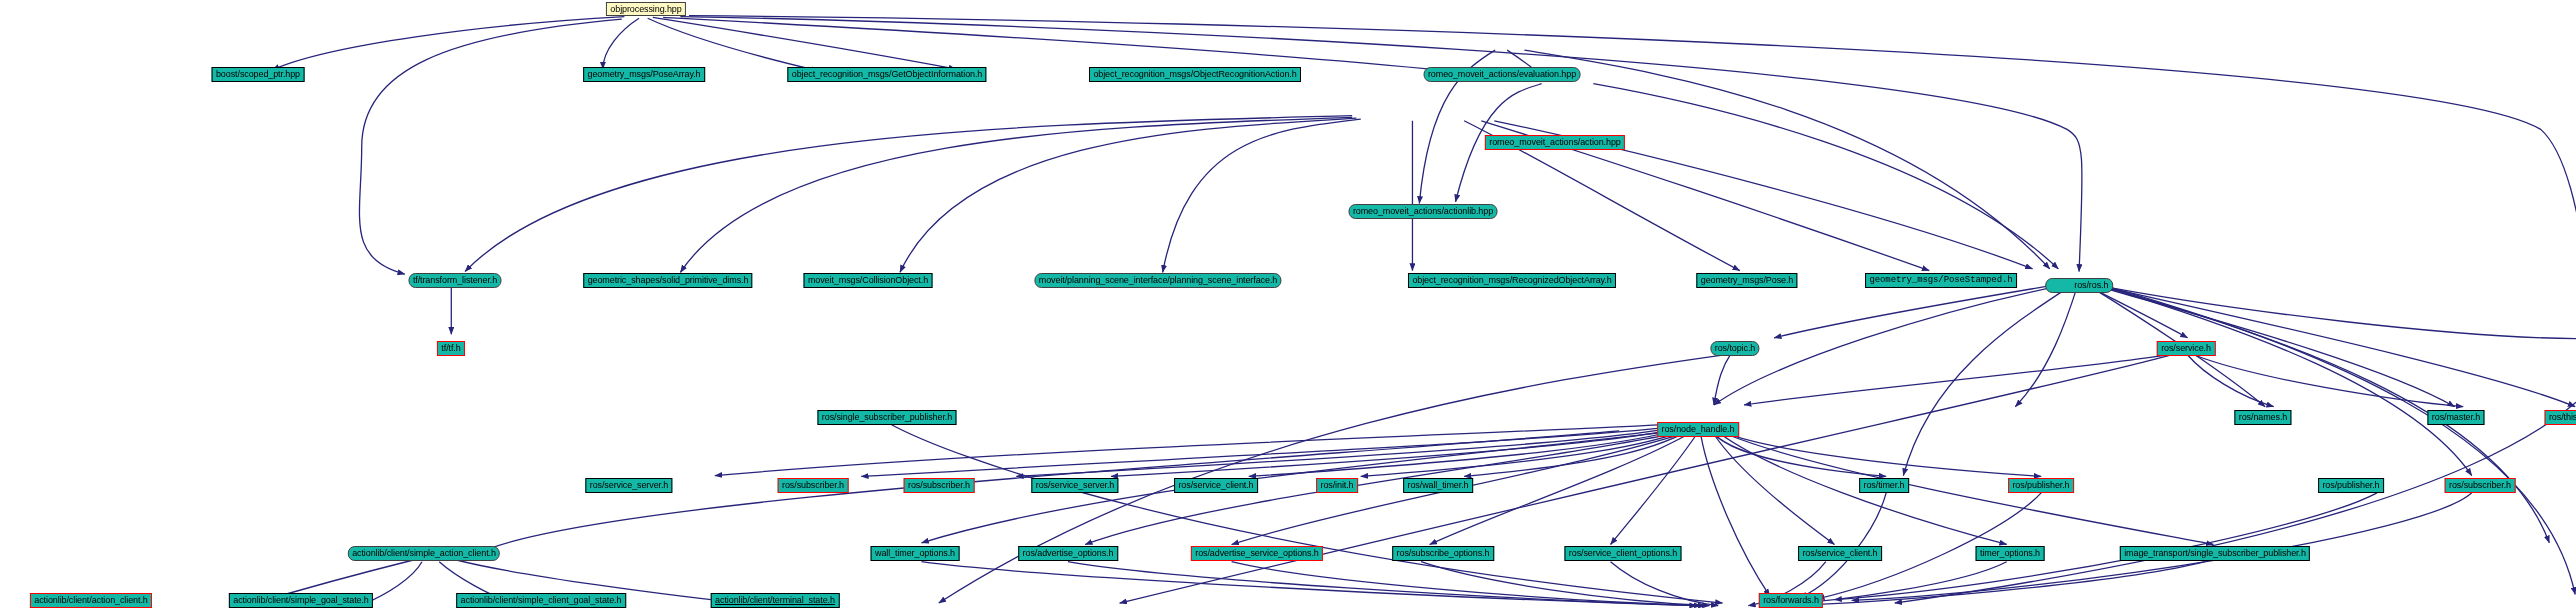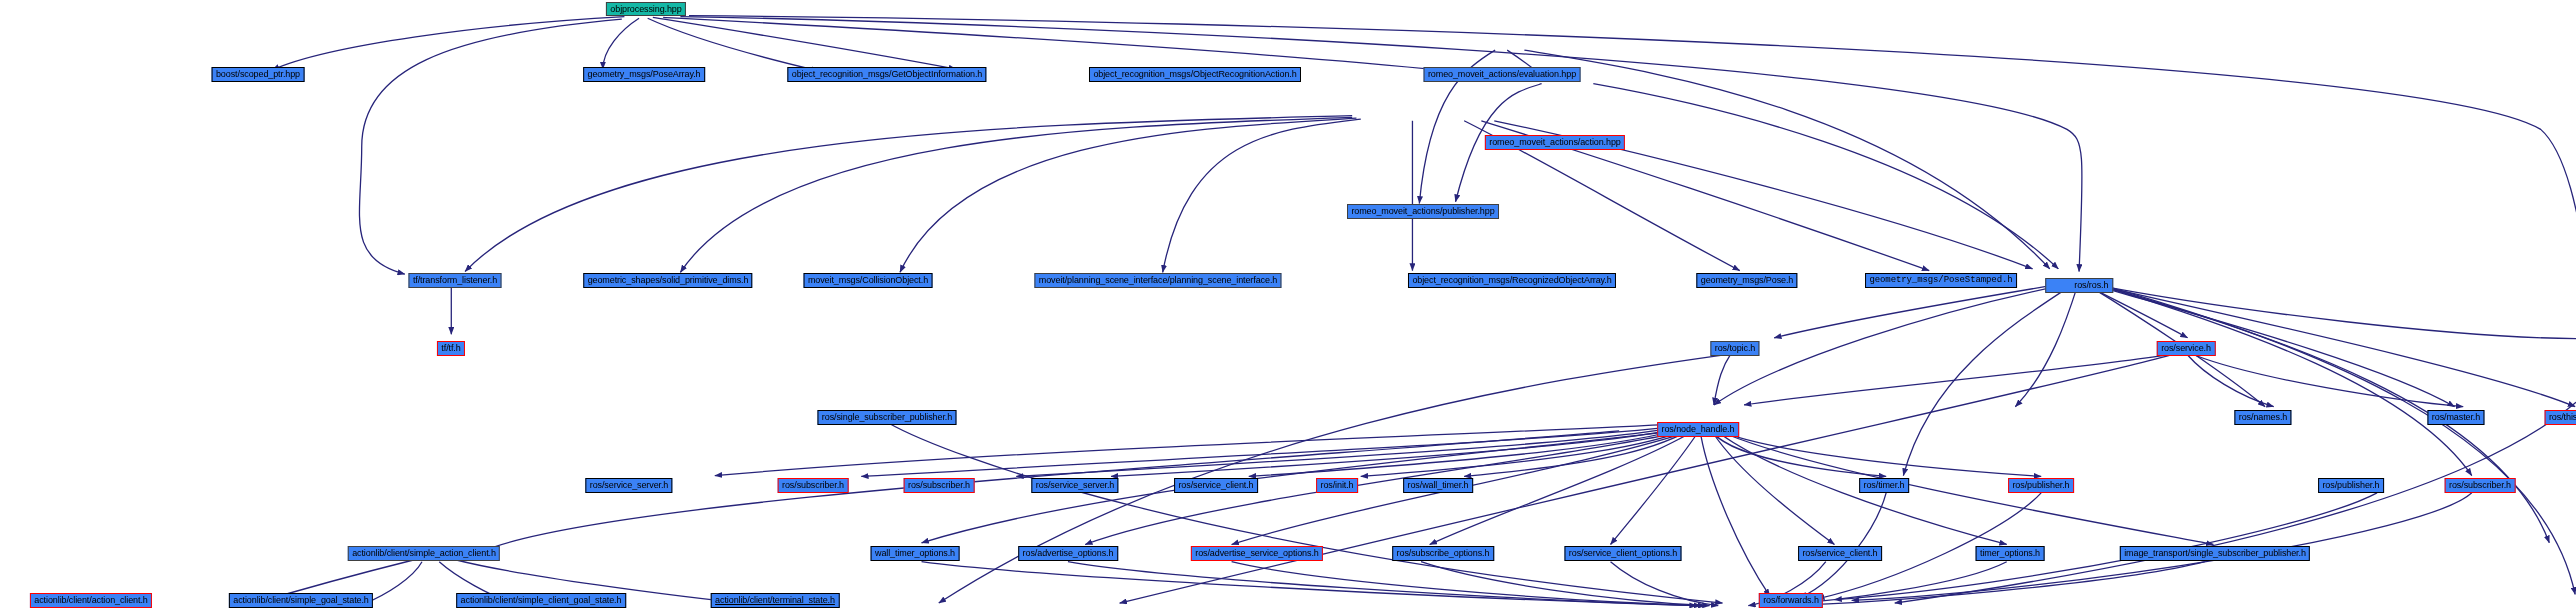--- a/index.html
+++ b/index.html
@@ -23,39 +23,40 @@
     width: 2576px;
     height: 611px;
     pointer-events: none;
   }
   .node {
     position: absolute;
     box-sizing: border-box;
     height: 14.6px;
     line-height: 13px;
     border: 0.9px solid #000000;
-    background: #3b82f6;
+    background: #14b8a6;
     color: #000000;
     font-size: 9px;
     text-align: center;
     white-space: nowrap;
     padding: 0 3.4px;
     transform: translateX(-50%);
     letter-spacing: -0.1px;
   }
   .node.red {
     border-color: #ff0000;
   }
   .node.root {
-    background: #14b8a6;
+    background: #fef9c3;
     border-color: #404040;
     border-width: 0.9px;
   }
   .node.thick {
     border-color: #404040;
+    border-radius: 7px;
   }
 </style>
 </head>
 <body>
 
 <div id="graph">
 
   <svg class="edges" viewBox="0 0 2991 709">
     <defs>
       <marker id="ah" markerWidth="9" markerHeight="7" refX="8.5" refY="3.5" orient="auto" markerUnits="userSpaceOnUse">
@@ -164,21 +165,21 @@
     </g>
   </svg>
 
   <div class="node root" style="left:646px; top:1.7px;">objprocessing.hpp</div>
   <div class="node" style="left:258px; top:67px;">boost/scoped_ptr.hpp</div>
   <div class="node" style="left:644px; top:67px;">geometry_msgs/PoseArray.h</div>
   <div class="node" style="left:887px; top:67px;">object_recognition_msgs/GetObjectInformation.h</div>
   <div class="node" style="left:1195px; top:67px;">object_recognition_msgs/ObjectRecognitionAction.h</div>
   <div class="node thick" style="left:1502px; top:67px;">romeo_moveit_actions/evaluation.hpp</div>
   <div class="node red" style="left:1555px; top:135px;">romeo_moveit_actions/action.hpp</div>
-  <div class="node thick" style="left:1423px; top:204px;">romeo_moveit_actions/publisher.hpp</div>
+  <div class="node thick" style="left:1423px; top:204px;">romeo_moveit_actions/actionlib.hpp</div>
 
   <div class="node thick" style="left:455px; top:273px;">tf/transform_listener.h</div>
   <div class="node red" style="left:451px; top:341px;">tf/tf.h</div>
   <div class="node" style="left:668px; top:273px;">geometric_shapes/solid_primitive_dims.h</div>
   <div class="node" style="left:868px; top:273px;">moveit_msgs/CollisionObject.h</div>
   <div class="node thick" style="left:1158px; top:273px;">moveit/planning_scene_interface/planning_scene_interface.h</div>
   <div class="node" style="left:1512px; top:273px;">object_recognition_msgs/RecognizedObjectArray.h</div>
   <div class="node" style="left:1747px; top:273px;">geometry_msgs/Pose.h</div>
   <div class="node" style="left:1941px; top:273px;font-family:Liberation Mono, monospace;">geometry_msgs/PoseStamped.h</div>
   <div class="node thick" style="left:2079px; top:278px;padding-left:28px;">ros/ros.h</div>

